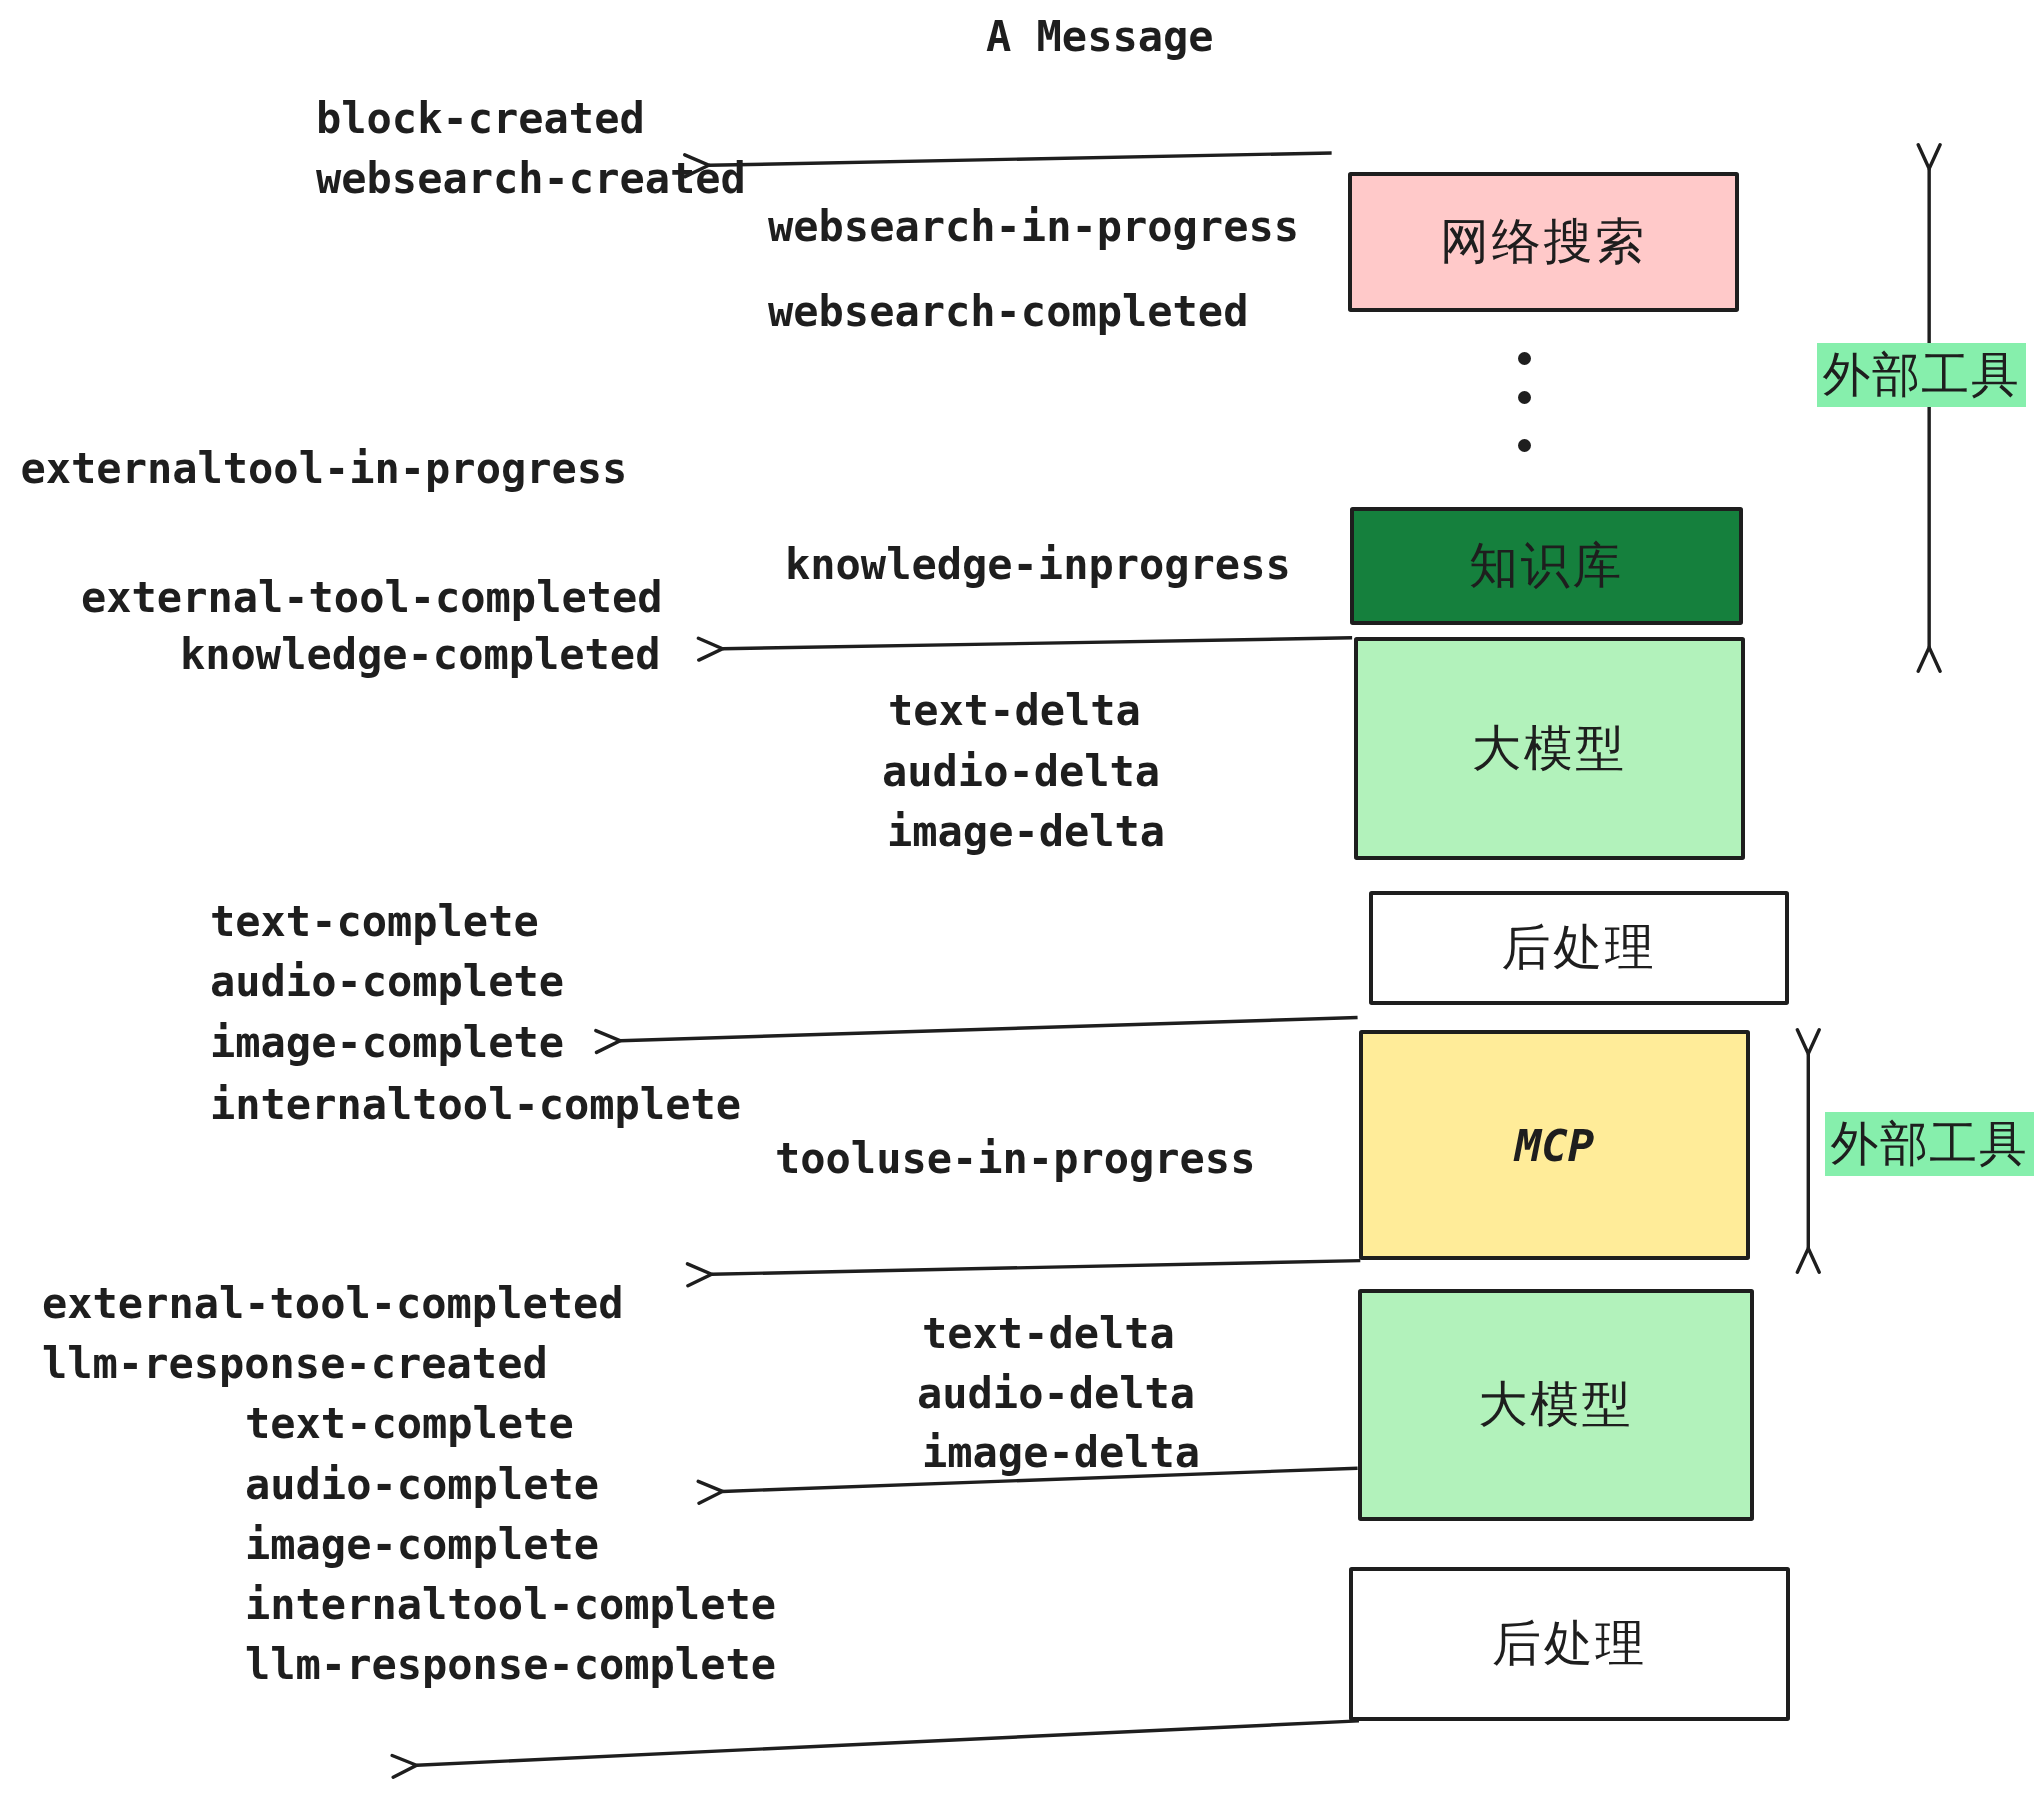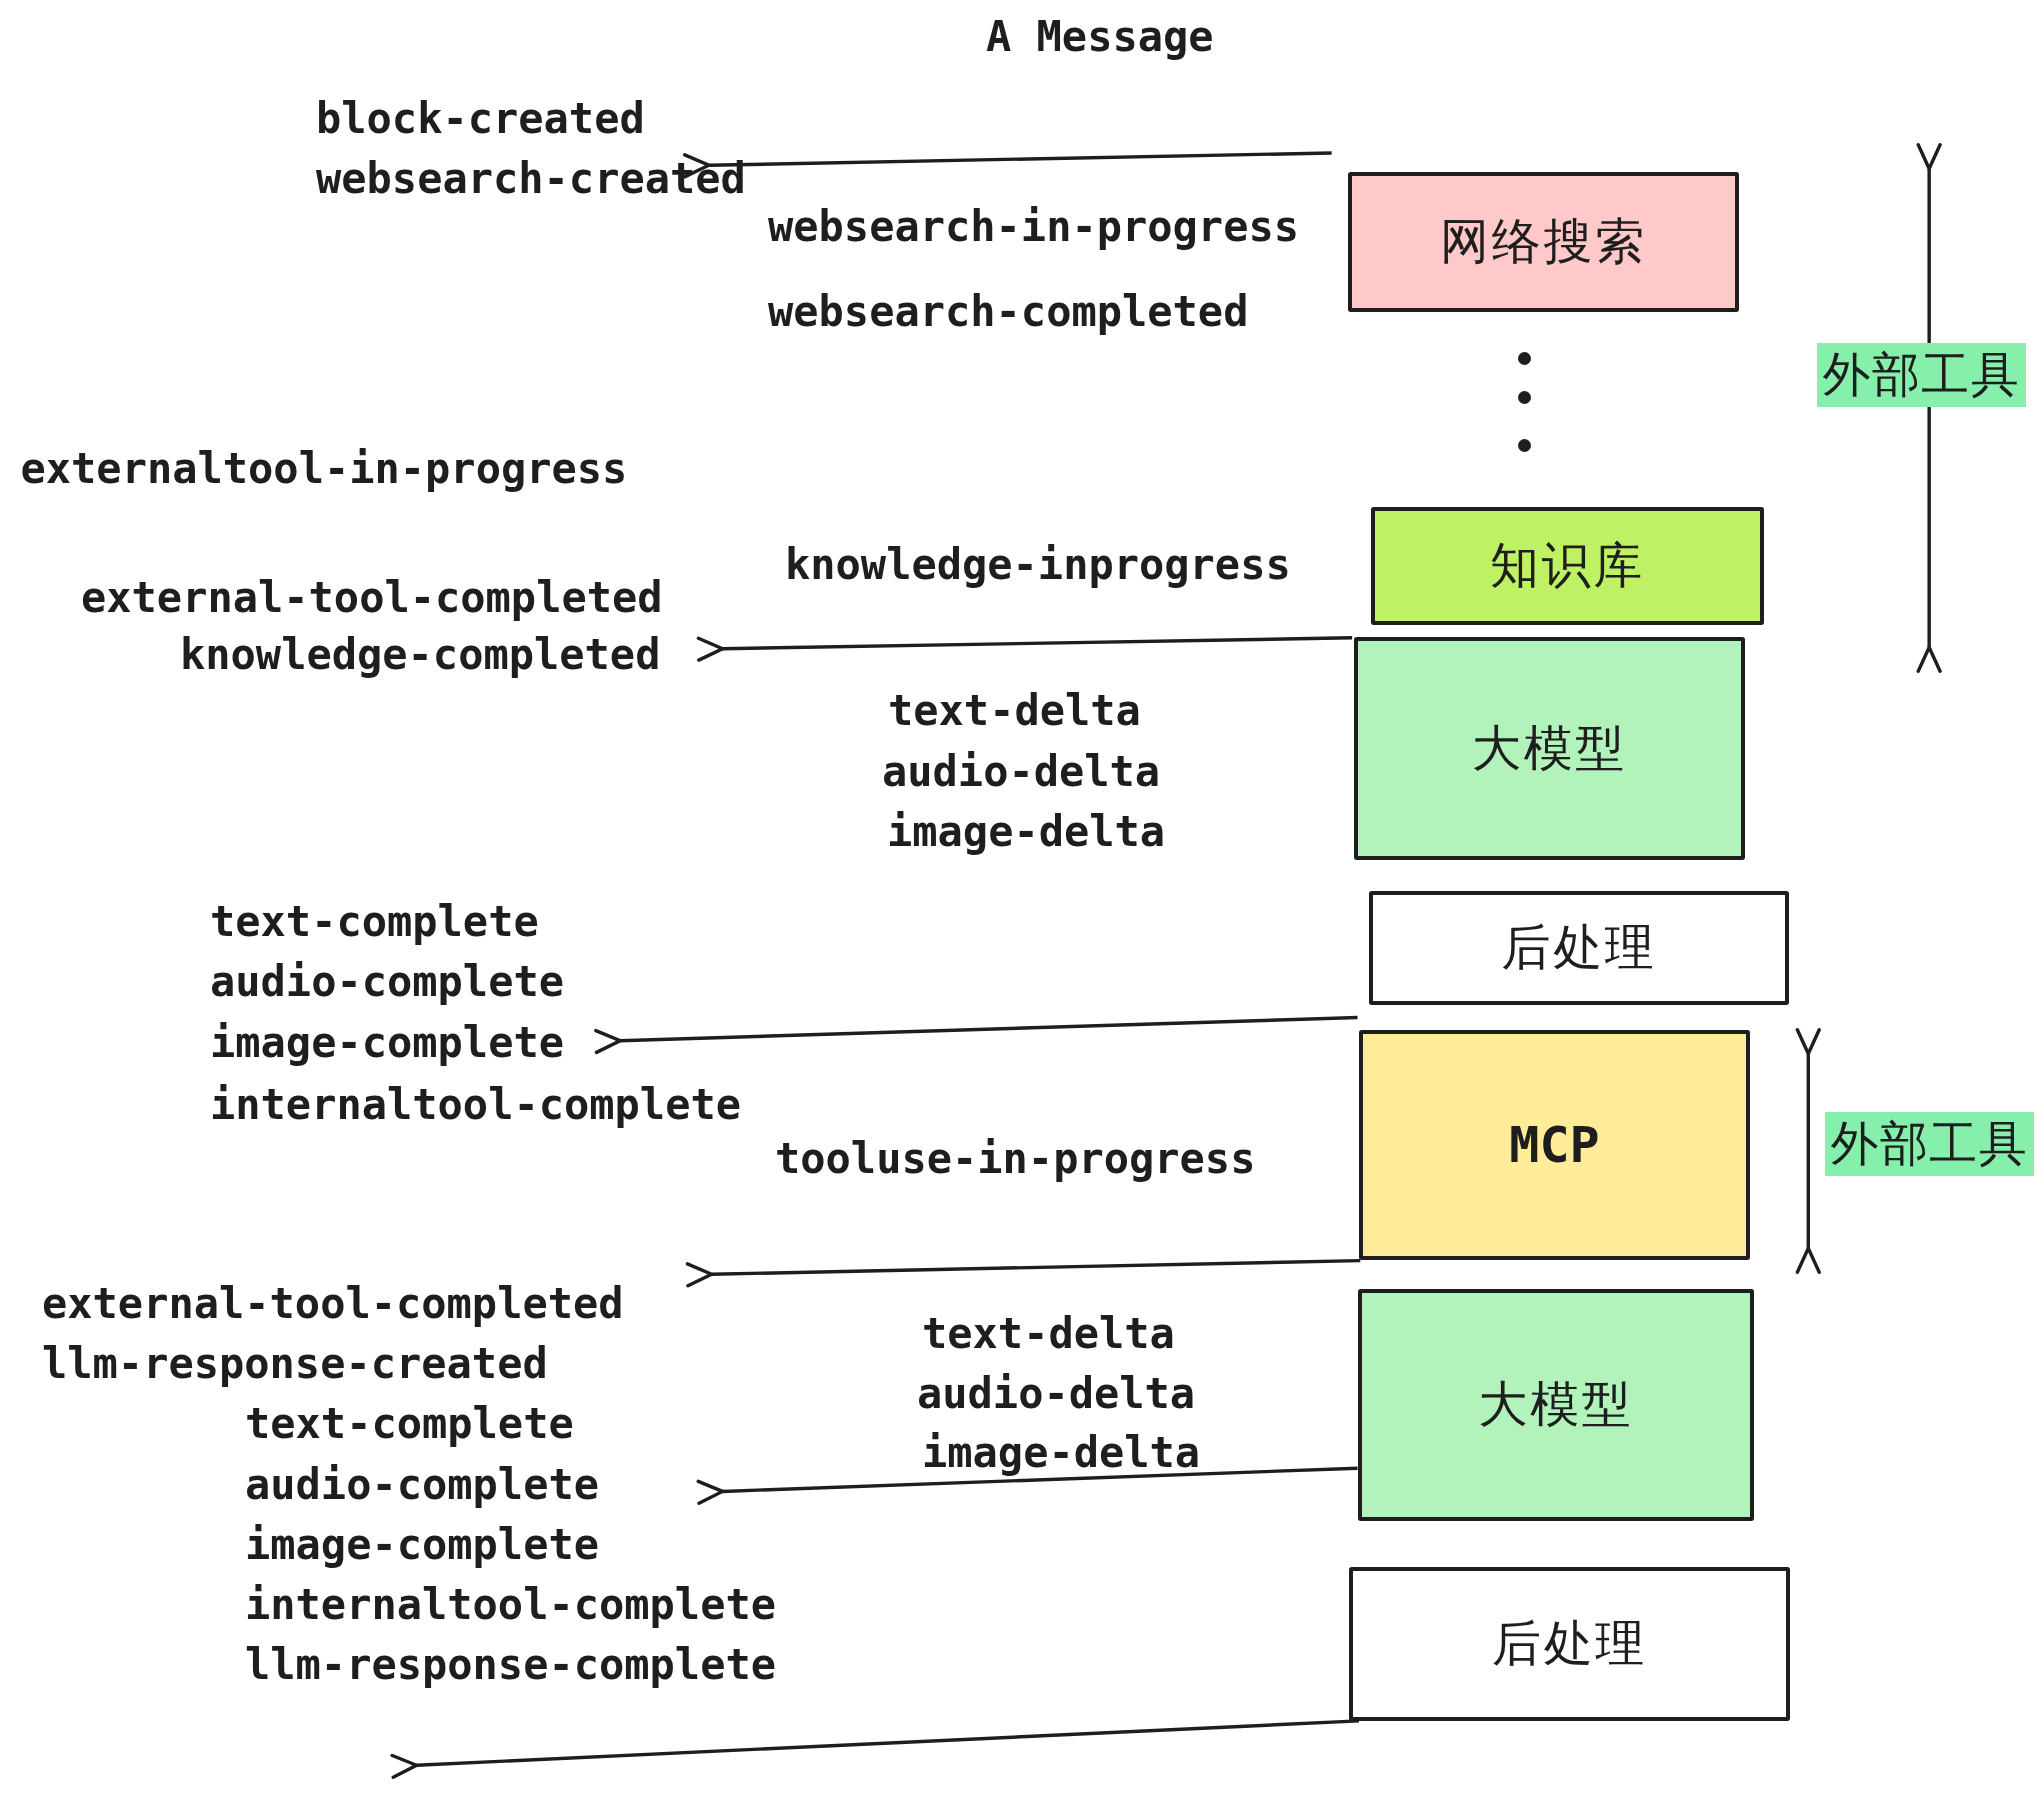--- a/index.html
+++ b/index.html
@@ -10,21 +10,21 @@
          font-family:"DejaVu Sans Mono","Liberation Mono",monospace;
          font-size:42px;font-weight:bold;line-height:1.1;}
   .title{position:absolute;left:986px;top:12.3px;z-index:3;color:#1e1e1e;
          font-family:"DejaVu Sans Mono","Liberation Mono",monospace;
          font-size:42px;font-weight:bold;}
   .box{position:absolute;z-index:2;box-sizing:border-box;border:4.1px solid #1e1e1e;
        border-radius:2.7px;display:flex;align-items:center;justify-content:center;}
   .box-label{color:#1e1e1e;font-size:49px;font-weight:500;
              font-family:"Liberation Sans",sans-serif;letter-spacing:2.7px;}
   .box-label.mono{font-family:"DejaVu Sans Mono","Liberation Mono",monospace;
-                  font-weight:bold;font-size:50px;letter-spacing:0;}
+                  font-weight:bold;font-size:44px;letter-spacing:0;font-style:italic;}
   .side-label{position:absolute;z-index:4;color:#1e1e1e;font-size:48px;font-weight:500;
               background:#86efac;padding:0 5.5px;letter-spacing:1.4px;
               font-family:"Liberation Sans",sans-serif;}
   .dot{position:absolute;z-index:2;width:13px;height:13px;border-radius:50%;background:#1e1e1e;}
 </style>
 </head>
 <body>
 
 <div class="canvas">
   <svg class="arrow-layer" width="2035" height="1796" viewBox="0 0 2980 2630">
@@ -65,21 +65,21 @@
     <div class="event" style="left: 917px; top: 1371px;">audio-delta</div>
     <div class="event" style="left: 922px; top: 1430px;">image-delta</div>
     <div class="event" style="left: 245px; top: 1401px;">text-complete</div>
     <div class="event" style="left: 245px; top: 1462px;">audio-complete</div>
     <div class="event" style="left: 245px; top: 1522px;">image-complete</div>
     <div class="event" style="left: 245px; top: 1582px;">internaltool-complete</div>
     <div class="event" style="left: 245px; top: 1642px;">llm-response-complete</div>
     <div class="box" style="left: 1348px; top: 172px; width: 391px; height: 140px; background: rgb(255, 201, 201);">
       <span class="box-label">网络搜索</span>
     </div>
-    <div class="box" style="left: 1350px; top: 507px; width: 393px; height: 118px; background: #bef264; margin-left: 21px;">
+    <div class="box" style="left: 1350px; top: 507px; width: 393px; height: 118px; background: #15803d;">
       <span class="box-label">知识库</span>
     </div>
     <div class="box" style="left: 1354px; top: 637px; width: 391px; height: 223px; background: rgb(178, 242, 187);">
       <span class="box-label">大模型</span>
     </div>
     <div class="box" style="left: 1369px; top: 891px; width: 420px; height: 114px; background: rgb(255, 255, 255);">
       <span class="box-label">后处理</span>
     </div>
     <div class="box" style="left: 1359px; top: 1030px; width: 391px; height: 230px; background: rgb(255, 236, 153);">
       <span class="box-label mono">MCP</span>

